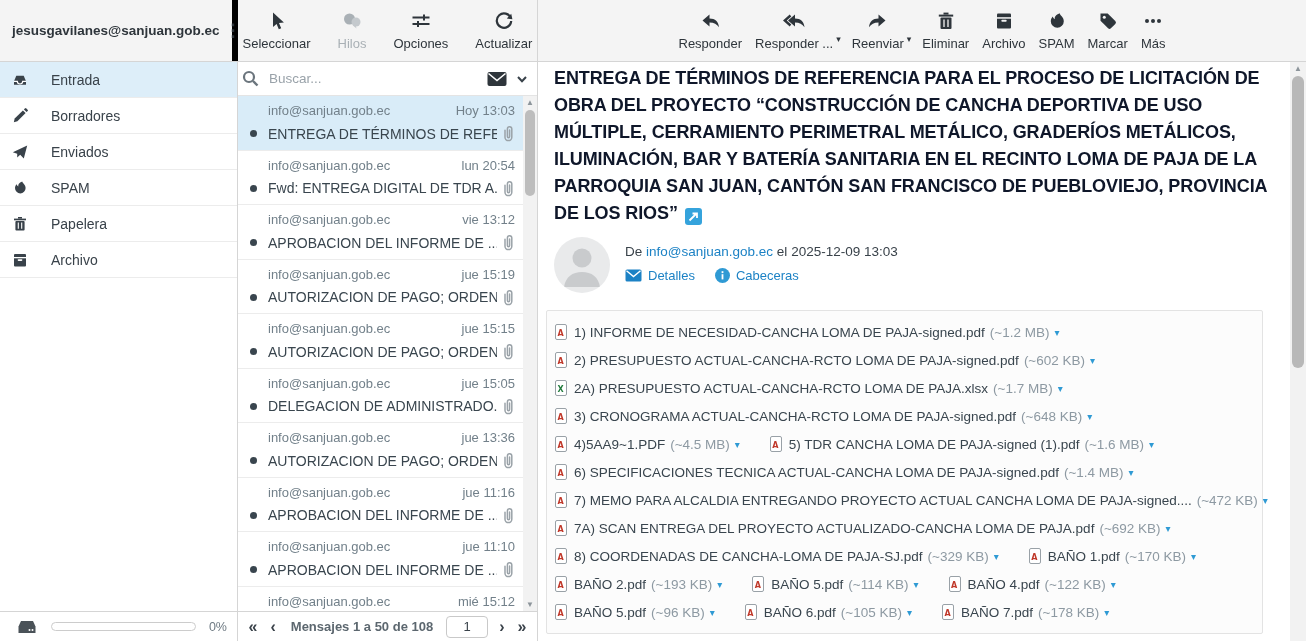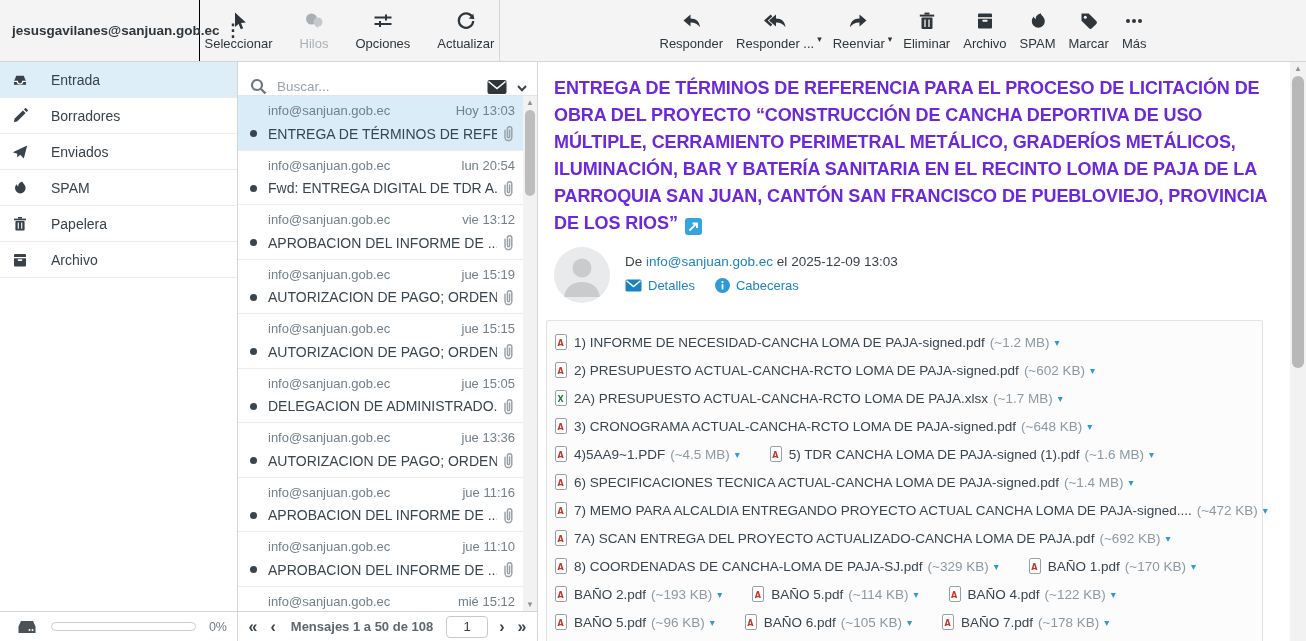--- a/index.html
+++ b/index.html
@@ -3,21 +3,21 @@
 <meta charset="utf-8">
 <style>
   html,body{margin:0;padding:0;background:#fff}
   *{box-sizing:border-box}
   .app{width:1306px;height:641px;overflow:hidden;display:flex;flex-direction:column;
        font-family:"Liberation Sans",sans-serif;background:#fff;color:#39424a}
   svg{display:block}
 
   
   .topbar{height:62px;flex-shrink:0;display:flex;background:#f4f4f4;border-bottom:1px solid #d5d5d5}
-  .acct{width:200px;flex-shrink:0;border-right:1px solid #000000;display:flex;align-items:center;padding:0 6px 0 12px}
+  .acct{width:238px;flex-shrink:0;border-right:6px solid #000000;display:flex;align-items:center;padding:0 6px 0 12px}
   .acct-email{font-weight:bold;font-size:13.5px;color:#2e353b;flex:1;white-space:nowrap}
   .kebab{font-weight:bold;font-size:17px;color:#2e353b;padding:0 5px;cursor:pointer;line-height:1}
   .list-tb{width:300px;flex-shrink:0;border-right:1px solid #d5d5d5;display:flex;justify-content:center;gap:23px}
   .msg-tb{flex:1;display:flex;justify-content:center;gap:9px}
   .tb-btn{display:flex;flex-direction:column;align-items:center;justify-content:center;gap:5px;
           color:#2e353b;font-size:13px;padding:0 2px;cursor:pointer;white-space:nowrap}
   .tb-btn.disabled{color:#a9b0b5}
   .tb-caret{align-self:center;margin:16px 0 0 -8px;color:#2e353b;font-size:9px;cursor:pointer}
 
   
@@ -28,21 +28,21 @@
   .folders{flex:1}
   .folder{height:36px;display:flex;align-items:center;gap:23px;padding:0 12px;border-bottom:1px solid #ececec;
           font-size:14px;color:#39424a;cursor:pointer}
   .folder.selected{background:#ddeef9}
   .quota{height:30px;border-top:1px solid #d5d5d5;display:flex;align-items:center;gap:13px;padding:0 10px 0 16px}
   .quota-bar{width:152px;height:9px;border:1px solid #ccc;border-radius:5px;background:#fff}
   .quota-pct{font-size:12.5px;color:#6e7a83}
 
   
   .listcol{width:300px;flex-shrink:0;border-right:1px solid #d5d5d5;display:flex;flex-direction:column;min-height:0}
-  .search{height:34px;flex-shrink:0;border-bottom:1px solid #e4e4e4;display:flex;align-items:flex-end;padding:0 8px 0 12px;gap:8px;background:#fff}
+  .search{height:34px;flex-shrink:0;border-bottom:1px solid #e4e4e4;display:flex;align-items:center;padding:0 8px 0 4px;gap:8px;background:#fff}
   .search input{border:0;outline:0;flex:1;font-size:13.5px;color:#39424a;font-family:inherit;min-width:0;background:transparent}
   .search input::placeholder{color:#99a2a9}
   .search .env,.search .chev{cursor:pointer}
   .msglist{flex:1;overflow:hidden;position:relative}
   .rows{margin-right:14px}
   .mrow{height:54.5px;border-bottom:1px solid #ececec;padding:7px 8px 0 12px;cursor:pointer}
   .mrow.selected{background:#d9ecf8}
   .mrow-top{display:flex;font-size:13px;color:#72808a;padding-left:18px}
   .mrow-top .sender{flex:1}
   .mrow-sub{display:flex;align-items:center;margin-top:7px;font-size:14px;color:#39454e}
@@ -58,21 +58,21 @@
   .vsb .thumb{position:absolute;top:14px;left:2px;right:2px;height:86px;background:#bdbdbd;border-radius:6px;cursor:pointer}
 
   .listfoot{height:30px;flex-shrink:0;border-top:1px solid #d5d5d5;display:flex;align-items:center;justify-content:center;gap:9px;background:#fff}
   .pg-ico{font-size:16px;font-weight:bold;color:#3a424a;cursor:pointer;line-height:1;padding:0 2px}
   .pg-label{font-size:13px;font-weight:bold;color:#5c676f;margin:0 4px}
   .pg-input{width:42px;height:22px;border:1px solid #c9c9c9;border-radius:4px;text-align:center;font-size:13px;color:#39424a;font-family:inherit;outline:0}
 
   
   .msgview{flex:1;position:relative;overflow:hidden;background:#fff}
   .mv-scroll{margin-right:16px;height:100%;overflow:hidden}
-  .mv-subject{margin:13px 14px 0 16px;font-size:18px;line-height:27px;font-weight:bold;color:#6d28d9;letter-spacing:-.1px}
+  .mv-subject{margin:3px 14px 0 16px;font-size:18px;line-height:27px;font-weight:bold;color:#0f172a;letter-spacing:-.1px}
   .ext-ico{display:inline-flex;width:17px;height:17px;background:#35a3dc;border-radius:3px;vertical-align:-3px;
            margin-left:7px;align-items:center;justify-content:center;cursor:pointer}
   .mv-from{display:flex;margin:10px 0 0 16px;gap:15px}
   .avatar{width:56px;height:56px;border-radius:50%;background:#e9eaeb;flex-shrink:0;overflow:hidden;position:relative}
   .from-line{font-size:13.5px;color:#39424a;margin-top:7px}
   .from-line .lnk{color:#1c82c5;cursor:pointer}
   .from-actions{display:flex;gap:20px;margin-top:9px;font-size:13px;color:#1c82c5;align-items:flex-end}
   .from-actions .act{display:flex;align-items:center;gap:6px;cursor:pointer}
 
   .attbox{margin:17px 27px 0 8px;border:1px solid #e3e3e3;background:#fcfcfc;border-radius:2px;

